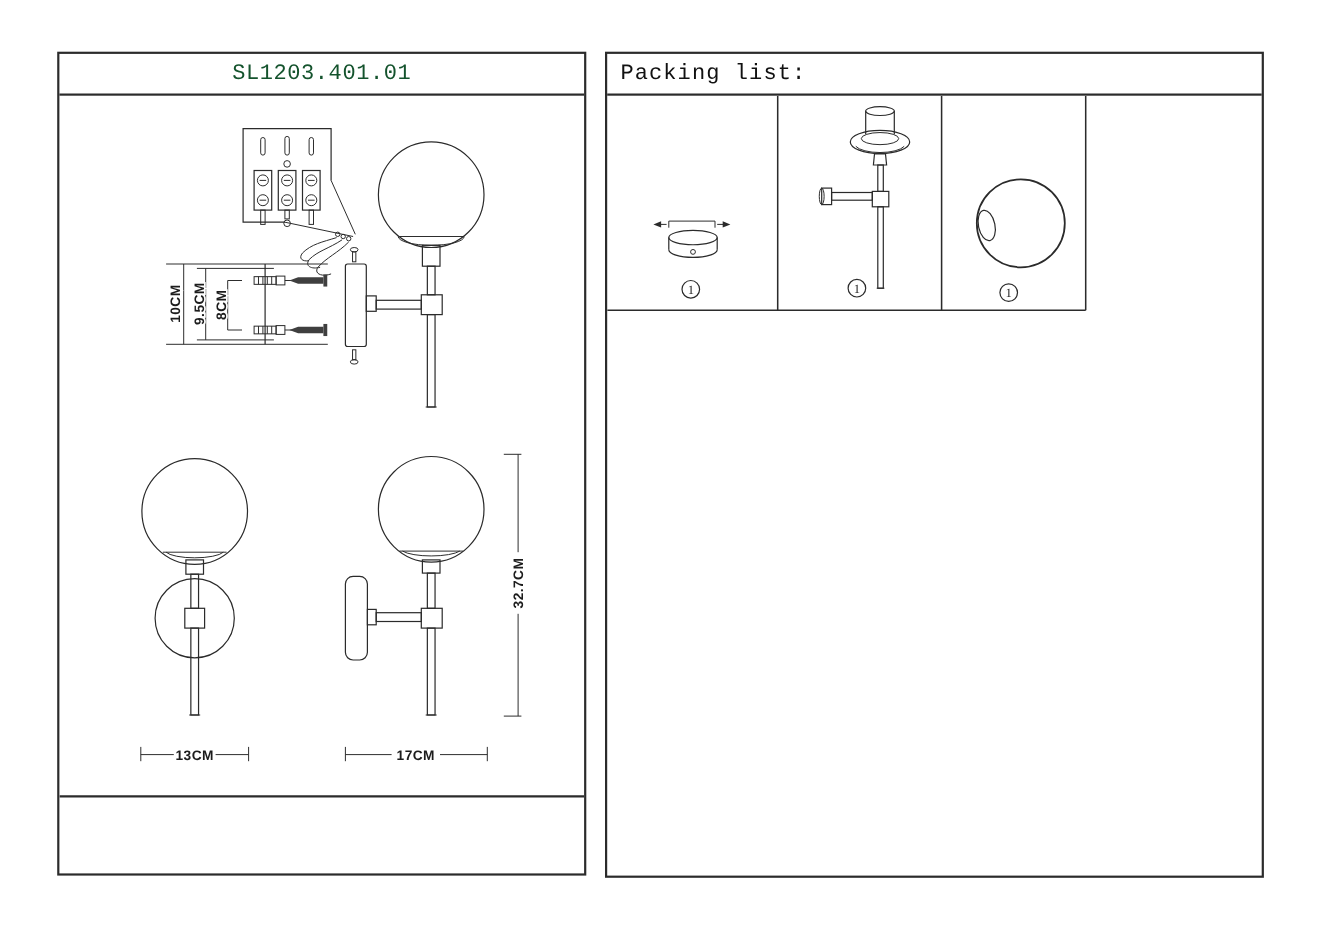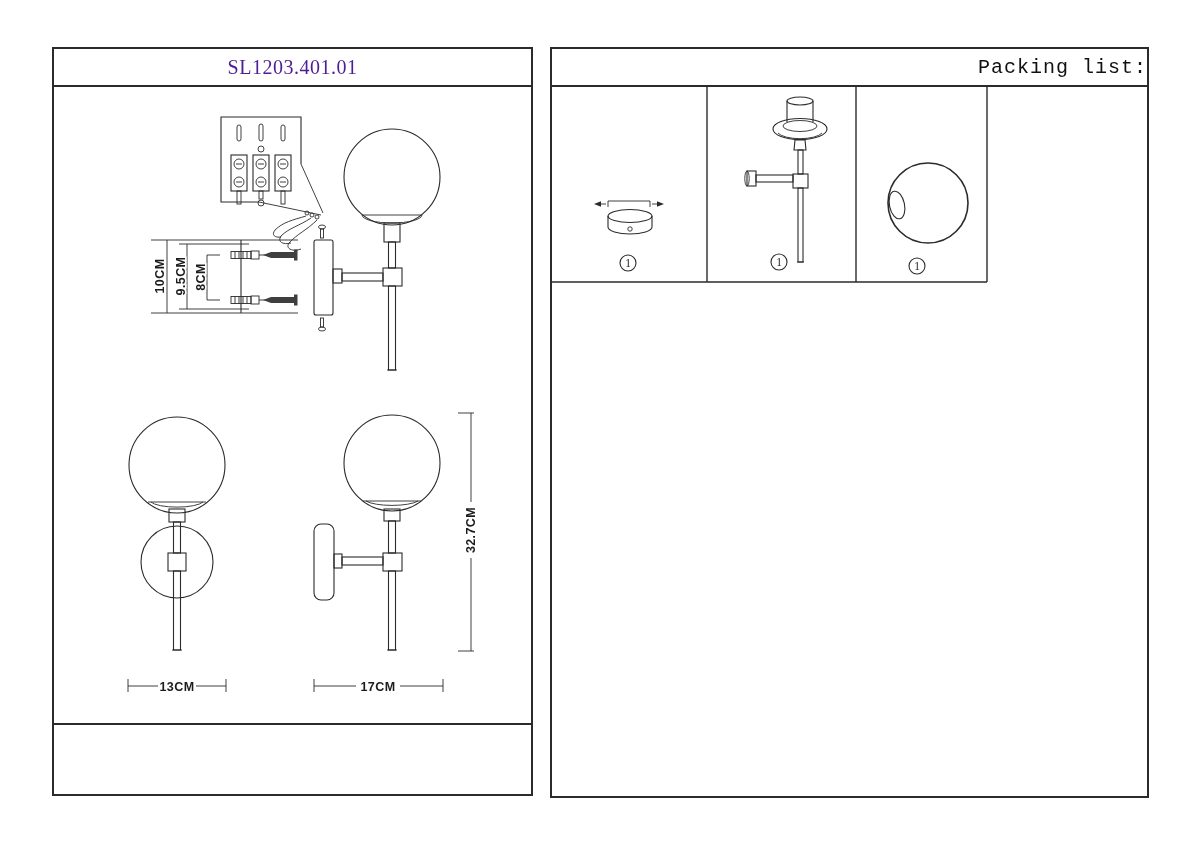--- a/index.html
+++ b/index.html
@@ -1,23 +1,23 @@
 <!DOCTYPE html>
 <html><head>
 <meta charset="utf-8">
 <style>
   html,body{margin:0;padding:0;background:#ffffff;}
   body{width:1200px;height:848px;font-family:"Liberation Sans",sans-serif;}
   .sheet{position:relative;width:1200px;height:848px;background:#ffffff;overflow:hidden;}
   .panel{position:absolute;box-sizing:border-box;border:2px solid #2b2b2b;background:#ffffff;}
   #left-panel{left:52px;top:47px;width:481px;height:749px;}
   #right-panel{left:550px;top:47px;width:599px;height:751px;}
-  .panel-header{box-sizing:border-box;height:38px;border-bottom:2px solid #2b2b2b;display:flex;align-items:center;justify-content:flex-end;}
+  .panel-header{box-sizing:border-box;height:38px;border-bottom:2px solid #2b2b2b;display:flex;align-items:center;}
   #left-panel .panel-header{justify-content:center;}
-  .model-title{font-family:Liberation Serif, serif;font-size:20px;color:#4c1d95;letter-spacing:0.5px;}
+  .model-title{font-family:Liberation Mono, monospace;font-size:20px;color:#14532d;letter-spacing:0.5px;}
   .packing-title{font-family:"Liberation Mono",monospace;font-size:20px;color:#111;letter-spacing:1px;padding-left:12px;}
   svg{display:block;}
   .ln{stroke:#2b2b2b;stroke-width:1.1;fill:none;}
   .ln-thin{stroke:#2b2b2b;stroke-width:0.9;fill:none;}
   .dk{fill:#3f3f3f;stroke:none;}
   .dim{font-family:"Liberation Sans",sans-serif;font-size:12.5px;font-weight:700;fill:#1c1c1c;letter-spacing:0.4px;paint-order:stroke;stroke:#ffffff;stroke-width:3px;}
   .qty{font-family:"Liberation Serif",serif;font-size:11.5px;fill:#1c1c1c;}
 </style>
 </head>
 <body>

